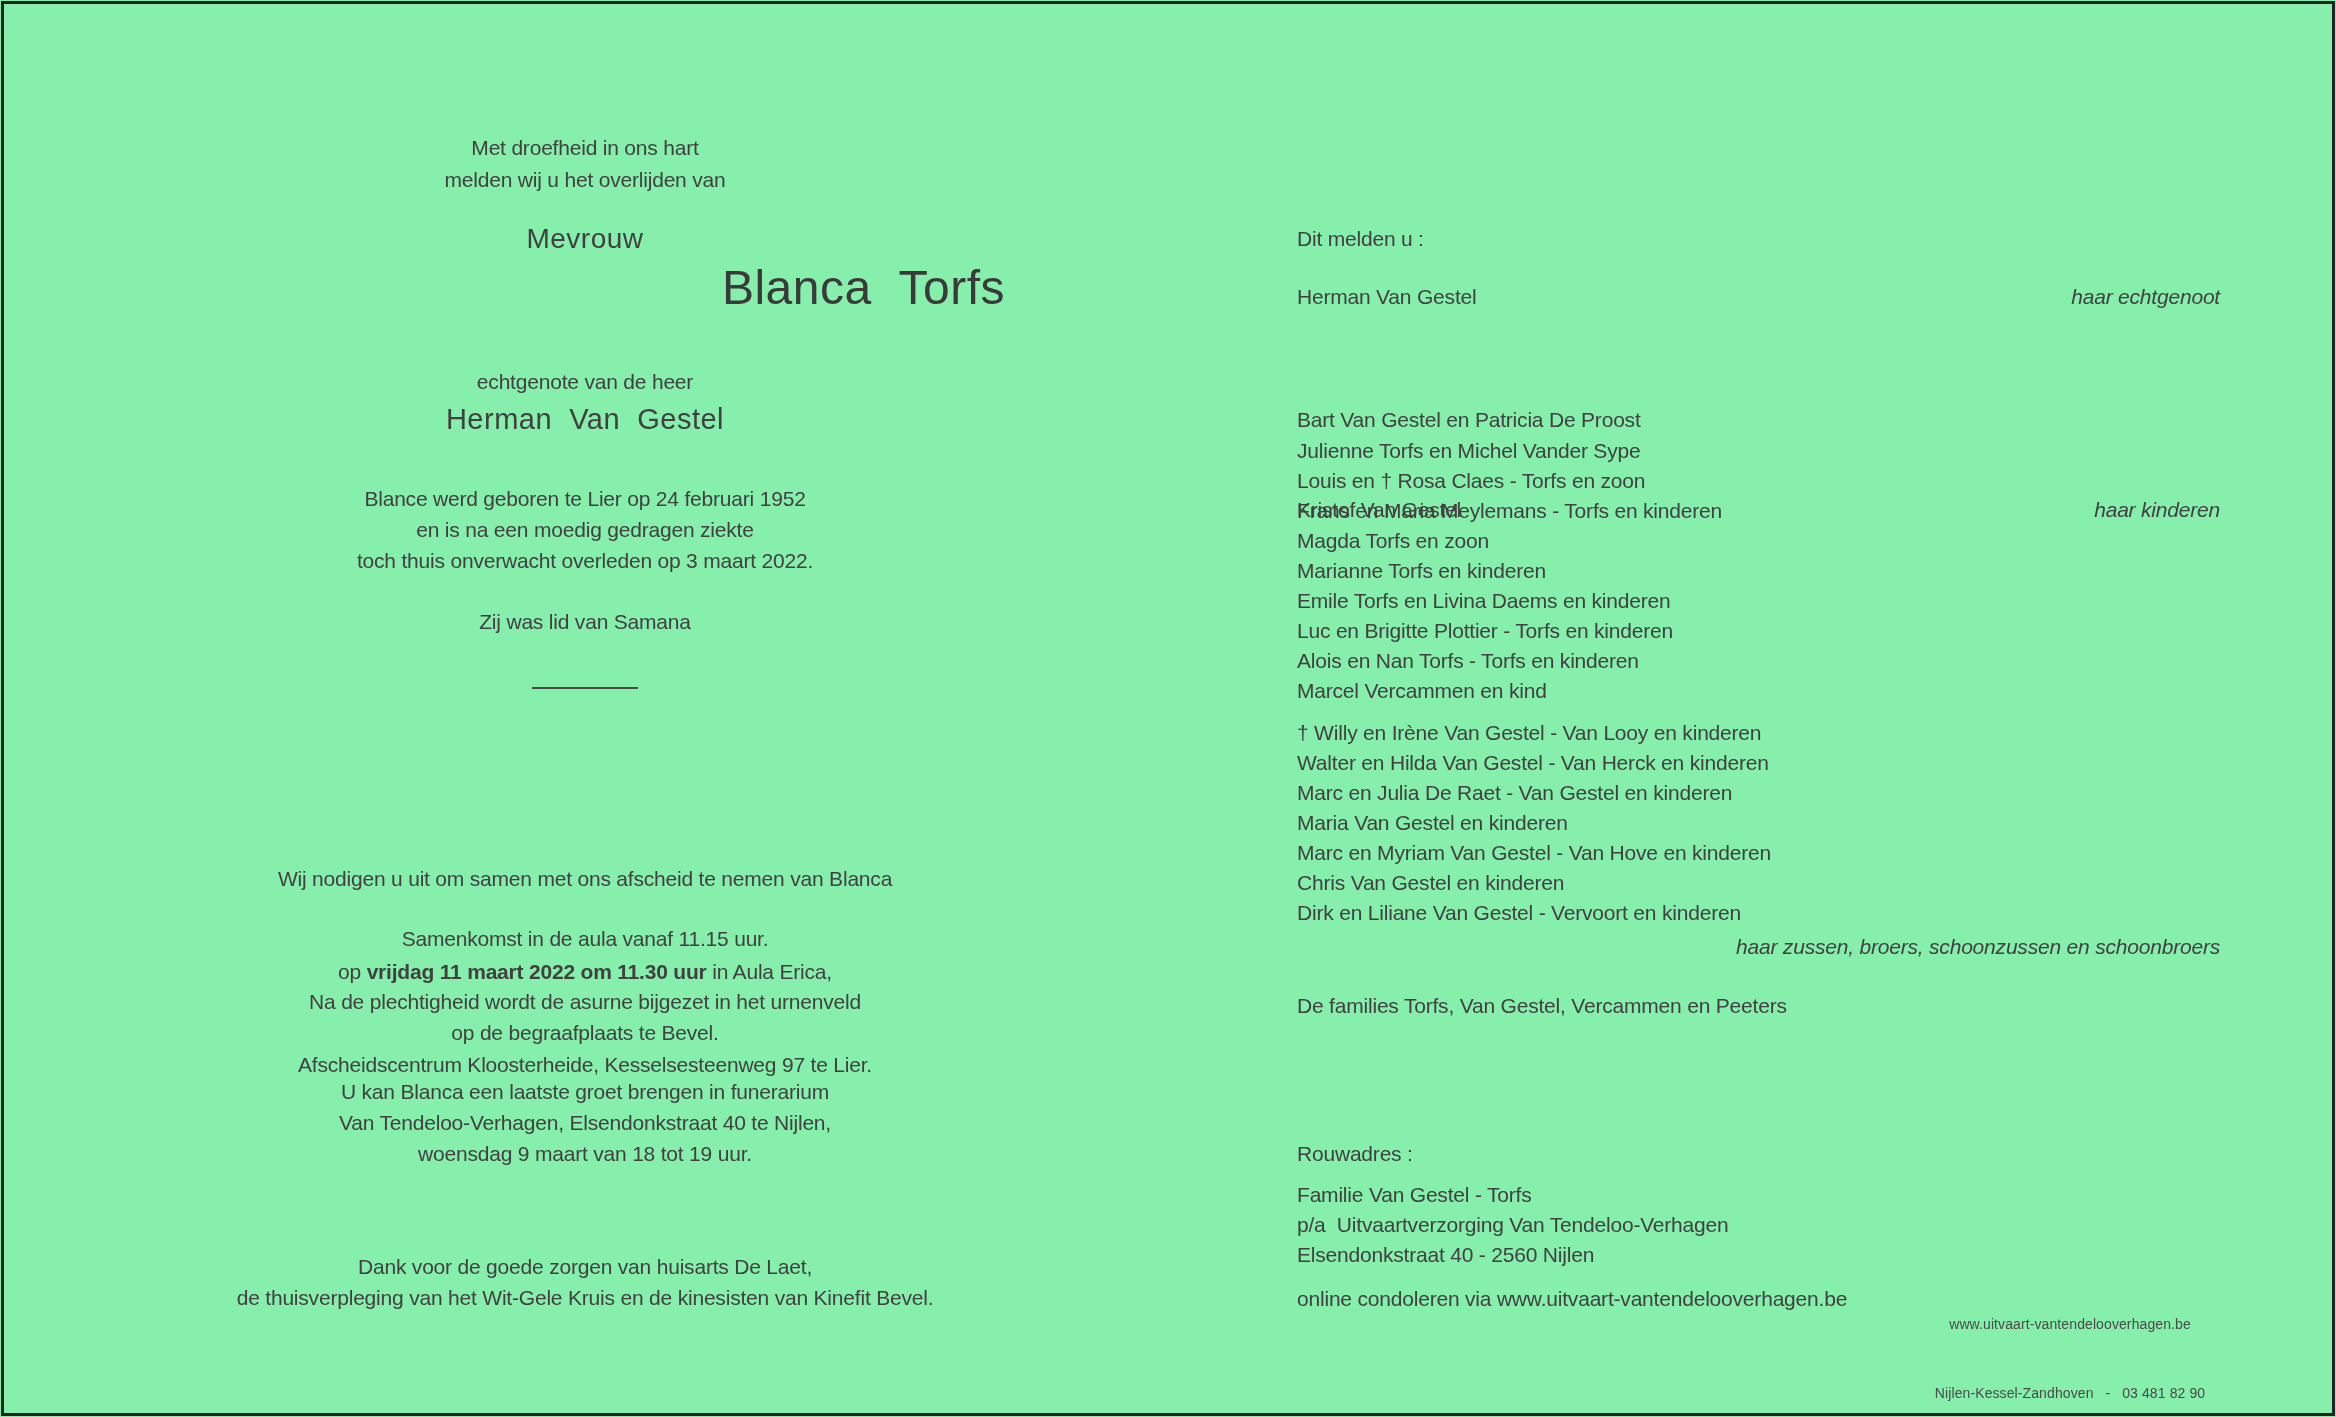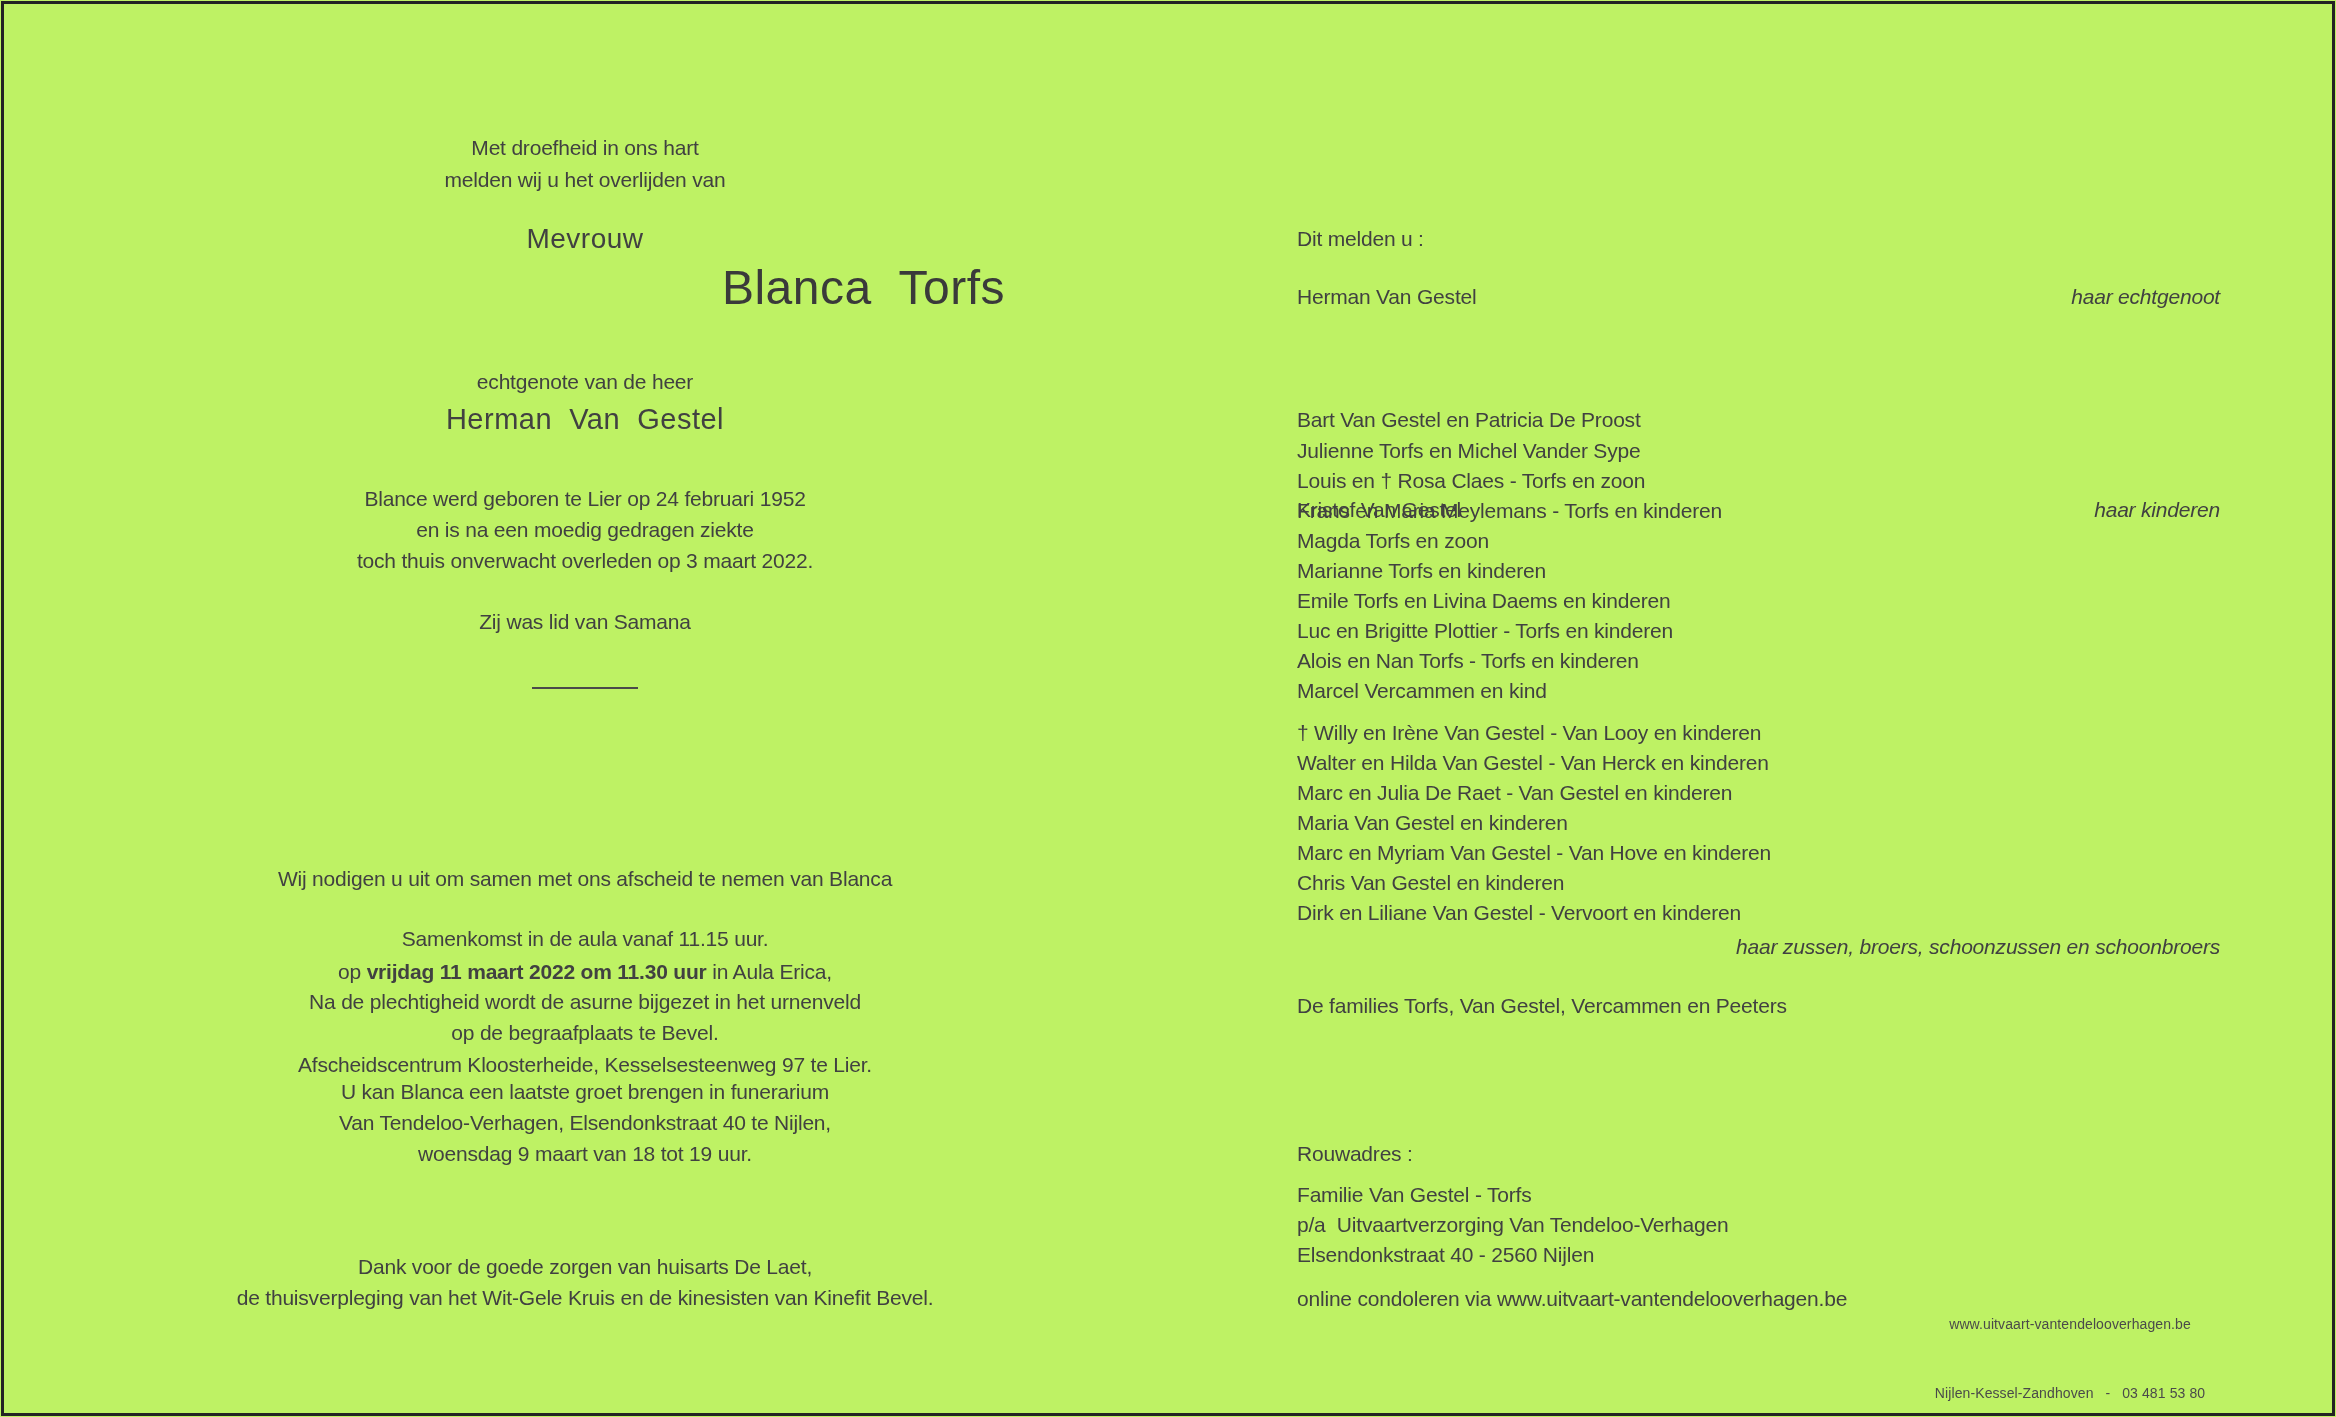--- a/index.html
+++ b/index.html
@@ -1,19 +1,19 @@
 <!DOCTYPE html>
 <html><head>
 <meta charset="utf-8">
 <style>
   html,body{margin:0;padding:0;background:#ffffff;}
   .card{
     position:relative;
     width:2336px;height:1417px;
-    background:#bef264;
+    background:#86efac;
     font-family:"Liberation Sans","DejaVu Sans",sans-serif;
     color:#414141;
     overflow:hidden;
   }
   .frame{
     position:absolute;inset:1px;
     border:3px solid #232323;
     pointer-events:none;
   }
   .blk{position:absolute;}
@@ -92,15 +92,15 @@
   <div class="blk rcol body-txt" style="top:990px;">De families Torfs, Van Gestel, Vercammen en Peeters</div>
 
   <div class="blk rcol body-txt" style="top:1138px;">Rouwadres :</div>
 
   <div class="blk rcol body-txt list" style="top:1180px;line-height:30px;"><div class="li">Familie Van Gestel - Torfs</div><div class="li">p/a  Uitvaartverzorging Van Tendeloo-Verhagen</div><div class="li">Elsendonkstraat 40 - 2560 Nijlen</div></div>
 
   <div class="blk rcol body-txt" style="top:1283px;">online condoleren via www.uitvaart-vantendelooverhagen.be</div>
 
   <div class="blk footer-small" style="left:1905px;top:1267px;width:330px;">
     <div>www.uitvaart-vantendelooverhagen.be</div>
-    <div>Nijlen-Kessel-Zandhoven   -   03 481 53 80</div>
+    <div>Nijlen-Kessel-Zandhoven   -   03 481 82 90</div>
   </div>
 </div>
 
 </body></html>

